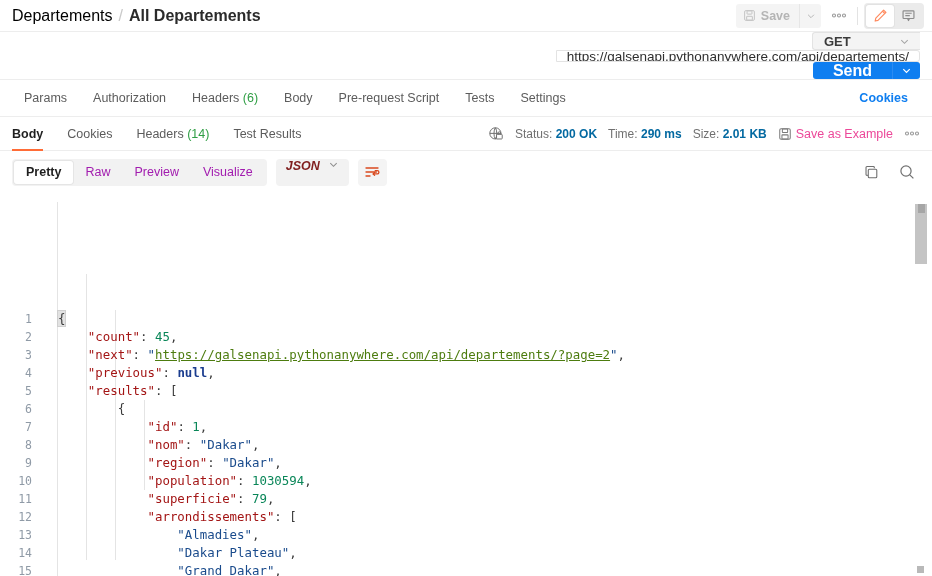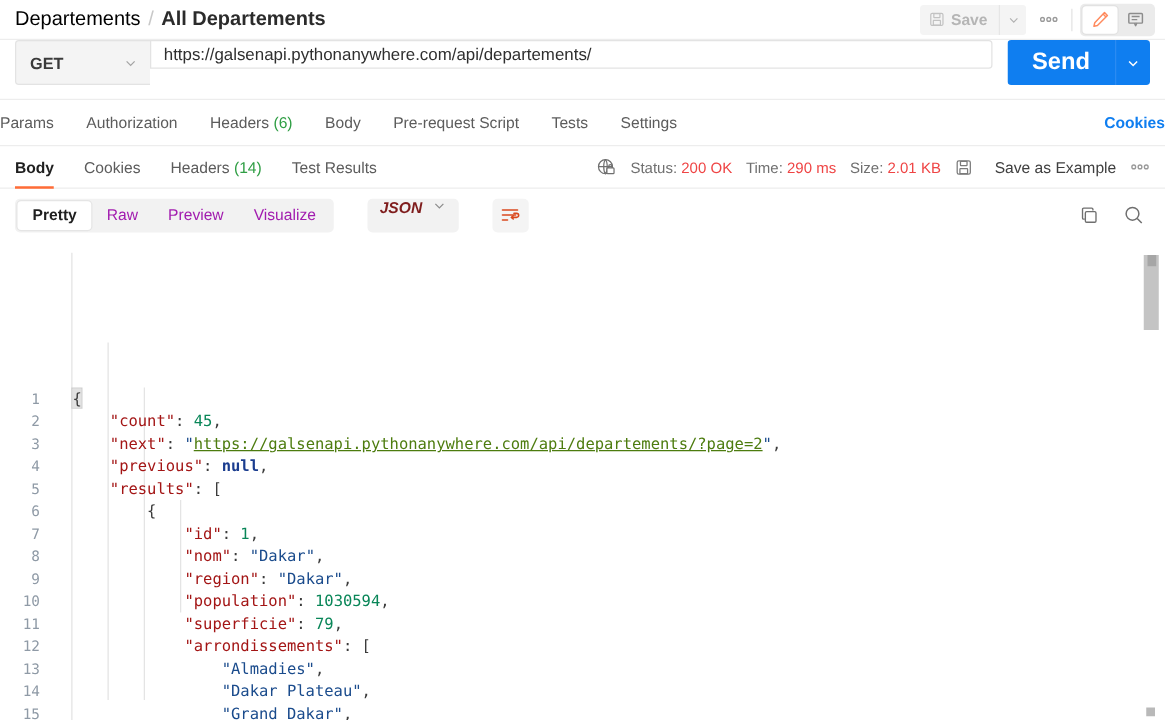--- a/index.html
+++ b/index.html
@@ -48,81 +48,82 @@
   .hdr-div { width: 1px; height: 18px; background: #e3e3e3; margin: 0 6px 0 2px; }
   .icon-toggle-group { display: flex; align-items: stretch; background:#ebebeb; border-radius:4px; height: 26px; padding: 2px; }
   .icon-toggle {
     width: 28px; display:flex; align-items:center; justify-content:center;
     border-radius: 3px;
   }
   .icon-toggle.active { background:#fff; box-shadow: 0 0 0 1px #e2e2e2; }
 
   
   .urlbar {
-    height: 48px; display: flex; align-items: flex-start;
+    height: 48px; display: flex; align-items: flex-end;
     padding: 0 12px; gap: 0;
     border-bottom: 1px solid #ededed;
+    flex-direction: column;
   }
   .method-sel {
     width: 108px; height: 36px;
     background: #f4f4f4;
     border: 1px solid #e3e3e3; border-right: none;
     border-radius: 3px 0 0 3px;
     display: flex; align-items: center; justify-content: space-between;
     padding: 0 10px 0 11px;
     font-size: 13px; font-weight: bold; color: #3b3b3b;
   }
   .url-input {
     flex: 1 1 auto; height: 23px;
     background: #fff; border: 1px solid #e3e3e3;
     border-radius: 0 3px 3px 0;
     display: flex; align-items: center; padding: 0 10px;
     font-size: 13.5px; color: #2f2f2f;
     overflow: hidden; white-space: nowrap;
   }
   .send-group { display: flex; margin-left: 12px; height: 36px; border-radius: 3px; overflow: hidden; }
   .send-btn {
-    background: #0f7ef0; color: #fff; font-size: 19px; font-weight: bold;
+    background: #0f7ef0; color: #fff; font-size: 16px; font-weight: bold;
     display: flex; align-items: center; padding: 0 20px;
   }
   .send-caret {
     background: #0f7ef0; color: #fff; width: 28px;
     display: flex; align-items: center; justify-content: center;
     border-left: 1px solid #2b8bf2;
   }
 
   
   .req-tabs {
     height: 37px; display: flex; align-items: center;
-    padding: 0 0; border-bottom: 1px solid #ededed;
+    padding: 0 24px; border-bottom: 1px solid #ededed;
     font-size: 12.5px;
   }
   .req-tab { color: #5c5c5c; margin-right: 26px; white-space: nowrap; }
   .req-tab:last-of-type { margin-right: 0; }
   .cnt-green { color: #2f9e44; }
   .cookies-link { color: #0f7ef0; font-weight: bold; font-size: 12.5px; margin-left: auto; }
 
   
   .resp-row {
     height: 34px; display: flex; align-items: center;
     padding: 0 12px; font-size: 12.5px;
     border-bottom: 1px solid #ededed;
   }
   .resp-tab { color: #5c5c5c; margin-right: 24px; position: relative; height: 34px; display:flex; align-items:center; }
   .resp-tab.active { color: #1f1f1f; font-weight: bold; }
   .resp-tab.active::after {
     content: ""; position: absolute; left: 0; right: 0; bottom: 0;
     height: 2px; background: #ff6c37;
   }
   .resp-meta { margin-left: auto; display: flex; align-items: center; gap: 11px; font-size: 12px; color: #707070; }
-  .meta-val { color: #ef4444; font-weight: normal; }
-  .save-example { display:flex; align-items:center; gap:18px; color:#404040; font-size:12.5px; }
-
-  
-  .body-bar { height: 42px; display: flex; align-items: center; padding: 0 12px; gap: 18px; }
+  .meta-val { color: #0369a1; font-weight: bold; }
+  .save-example { display:flex; align-items:center; gap:4px; color:#ec4899; font-size:12.5px; }
+
+  
+  .body-bar { height: 42px; display: flex; align-items: center; padding: 0 12px; }
   .seg {
     display: flex; align-items: stretch; background: #f2f2f2;
     border-radius: 4px; height: 27px; padding: 2px;
   }
   .seg-item {
     display: flex; align-items: center; padding: 0 12px;
     font-size: 12.5px; color: #a21caf; border-radius: 3px;
   }
   .seg-item.active { background: #fff; color: #1f1f1f; font-weight: bold; box-shadow: 0 0 0 1px #e5e5e5; }
   .fmt-sel {

